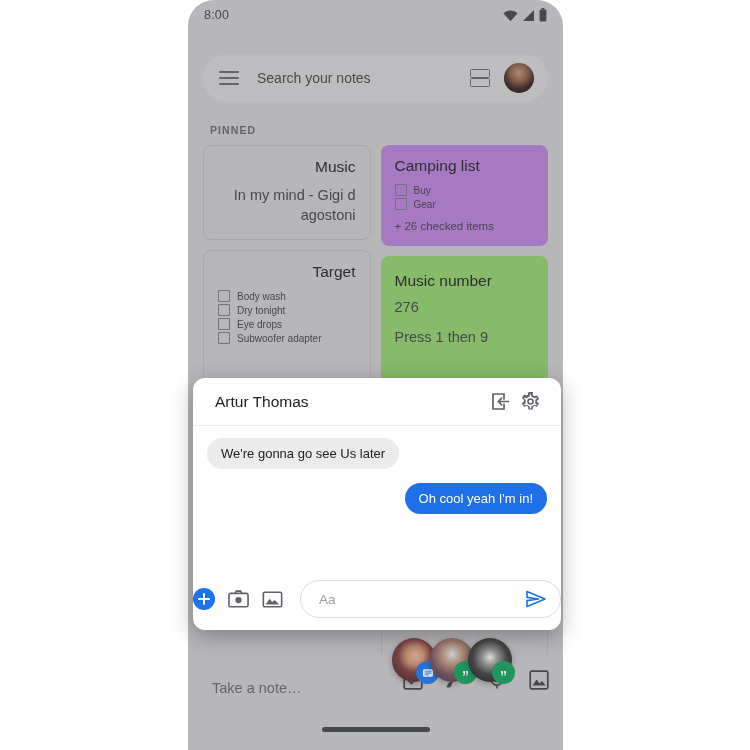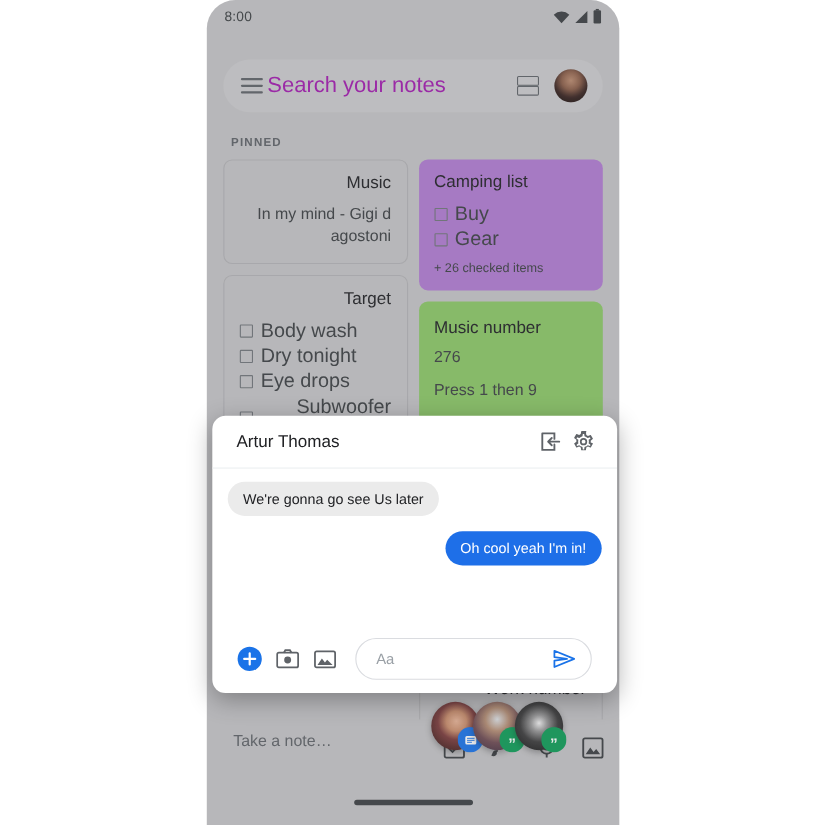--- a/index.html
+++ b/index.html
@@ -57,22 +57,22 @@
     background: #cbcbcd;
     border-radius: 26px;
     display: flex; align-items: center;
     box-sizing: border-box;
     padding: 0 14px 0 16px;
     z-index: 5;
   }
   #hamburger { width: 20px; height: 14px; display:flex; flex-direction:column; justify-content:space-between; }
   #hamburger span { display:block; height:2px; background:#5f6368; border-radius:1px;}
   #searchtext {
-    flex: 1; margin-left: 4px;
-    font-size: 20px; color: #a21caf;
+    flex: 1; margin-left: 18px;
+    font-size: 14px; color: #404040;
   }
   .viewtoggle { width: 20px; height: 18px; display:flex; flex-direction:column; justify-content:space-between; margin-right: 14px;}
   .viewtoggle i { display:block; height:7px; border:1.6px solid #5f6368; border-radius:1.5px; }
   #avatar {
     width: 30px; height: 30px; border-radius: 50%;
     background: radial-gradient(circle at 50% 34%, #b98a6e 0%, #8c5f49 34%, #4a2f2a 62%, #2b1c1a 100%);
     box-shadow: inset 0 -6px 8px rgba(0,0,0,.35);
   }
 
   
@@ -103,33 +103,33 @@
     font-size: 15.5px; color: #202124; font-weight: 500;
     margin-bottom: 9px;
   }
   .note-body { font-size: 14.5px; color: #3c4043; line-height: 20px; }
   .chk-row { display: flex; align-items: center; gap: 7px; margin: 2px 0; }
   .chk {
     width: 10px; height: 10px;
     border: 1.4px solid #70757a; border-radius: 1px;
     flex: none;
   }
-  .chk-label { font-size: 18px; color: #3c4043; }
+  .chk-label { font-size: 10px; color: #3c4043; }
   .more { font-size: 11.5px; color: #3c4043; margin-top: 10px; }
   .note .num { font-size: 14.5px; color: #3c4043; margin-bottom: 12px; }
 
   
   #bottombar {
     position: absolute; left: 0; bottom: 0;
     width: 375px; height: 96px;
     background: #c4c4c6;
     z-index: 10;
   }
   #takenote {
-    position: absolute; left: 24px; top: 12px;
+    position: absolute; left: 24px; top: 26px;
     font-size: 14.5px; color: #5f6368;
   }
   #bottomicons {
     position: absolute; right: 14px; top: 16px;
     display: flex; align-items: center; gap: 22px;
   }
   #navpill {
     position: absolute; left: 50%; transform: translateX(-50%);
     bottom: 18px; width: 108px; height: 5px;
     background: #3c4043; border-radius: 4px;
@@ -199,21 +199,21 @@
   }
   .bubble.them { background: #ebebeb; color: #202124; }
   .bubble.me { background: #1e6fe8; color: #ffffff; }
   .row-them { text-align: left; }
   .row-me { text-align: right; margin-top: 7px; }
 
   #ov-input {
     position: absolute; left: 0; bottom: 0;
     width: 368px; height: 62px;
     display: flex; align-items: center;
-    padding: 0 23px;
+    padding: 0 0;
     box-sizing: border-box;
     gap: 13px;
   }
   .plusbtn {
     width: 22px; height: 22px; border-radius: 50%;
     background: #1a73e8; position: relative; flex: none;
   }
   .plusbtn:before, .plusbtn:after {
     content:""; position:absolute; background:#fff; border-radius:1px;
   }

